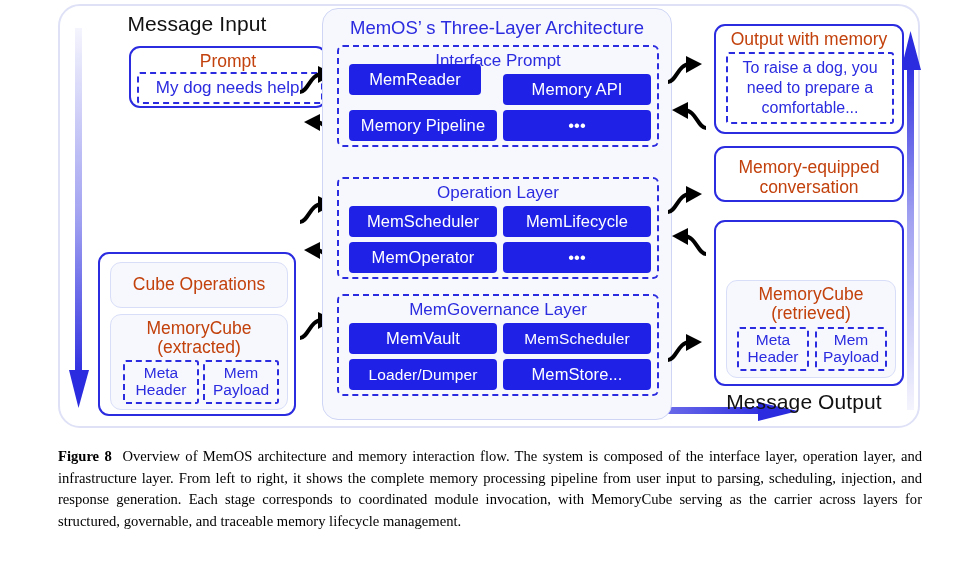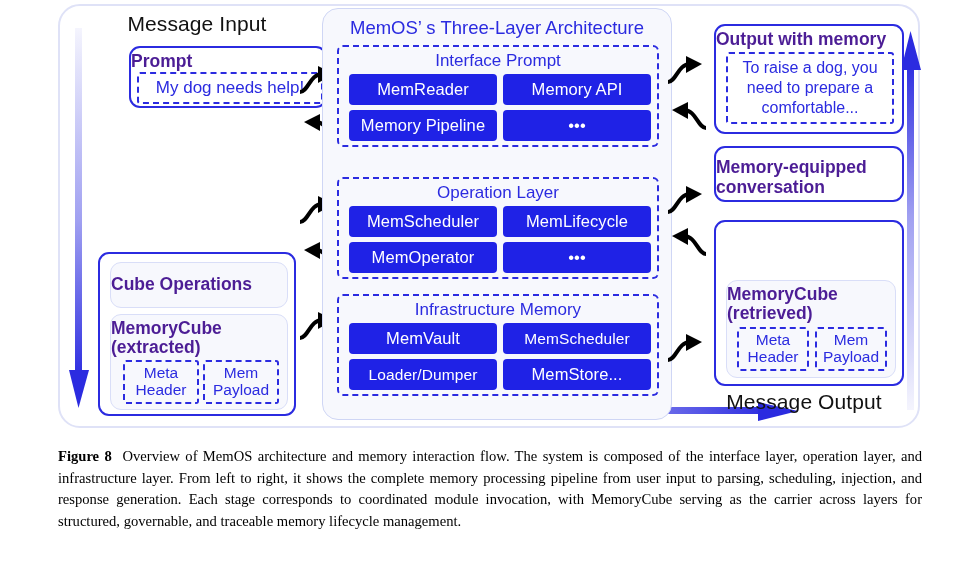--- a/index.html
+++ b/index.html
@@ -66,22 +66,22 @@
   .dbox {           
     position:absolute;
     border:2.4px dashed #2b2be0;
     border-radius:3px;
     background:transparent;
     color:#2b2be0;
     display:flex; align-items:center; justify-content:center;
     text-align:center; line-height:1.08;
   }
   .lbl {            
-    position:absolute; width:100%; 
-    color:#4c1d95; font-size:17.5px; line-height:1.12;font-weight:bold;
+    position:absolute; width:100%; text-align:center;
+    color:#c2410c; font-size:17.5px; line-height:1.12;
   }
 
   
   .layer {
     position:absolute;
     border:2.2px dashed #2b2be0;
     border-radius:6px;
     background:transparent;
   }
   .layer-title {
@@ -197,36 +197,36 @@
 <svg class="conn" style="left:296px; top:308px;" viewBox="0 0 46 40">
   <path d="M4 30 C 12 30, 14 12, 26 12" stroke="#000" stroke-width="4" fill="none"></path>
   <polygon points="22,4 38,12 22,21" fill="#000"></polygon>
 </svg>
 
 <div class="col" id="col-mid">
   <div class="mid-title">MemOS’ s Three-Layer Architecture</div>
 
   <div class="layer" style="left:14px; top:36px; width:322px; height:102px;">
     <div class="layer-title">Interface Prompt</div>
-    <div class="chip" style="left:10px; top:27px; width:148px; height:31px;">MemReader</div>
+    <div class="chip" style="left:10px; top:17px; width:132px; height:31px;">MemReader</div>
     <div class="chip" style="left:164px; top:27px; width:148px; height:31px;">Memory API</div>
     <div class="chip" style="left:10px; top:63px; width:148px; height:31px;">Memory Pipeline</div>
     <div class="chip" style="left:164px; top:63px; width:148px; height:31px;">•••</div>
   </div>
 
   <div class="layer" style="left:14px; top:168px; width:322px; height:102px;">
     <div class="layer-title">Operation Layer</div>
     <div class="chip" style="left:10px; top:27px; width:148px; height:31px;">MemScheduler</div>
     <div class="chip" style="left:10px; top:63px; width:148px; height:31px;">MemOperator</div>
     <div class="chip" style="left:164px; top:27px; width:148px; height:31px;">MemLifecycle</div>
     <div class="chip" style="left:164px; top:63px; width:148px; height:31px;">•••</div>
   </div>
 
   <div class="layer" style="left:14px; top:285px; width:322px; height:102px;">
-    <div class="layer-title">Infrastructure Memory</div>
+    <div class="layer-title">MemGovernance Layer</div>
     <div class="chip" style="left:10px; top:27px; width:148px; height:31px;">MemVault</div>
     <div class="chip small" style="left:164px; top:27px; width:148px; height:31px;">MemScheduler</div>
     <div class="chip small" style="left:10px; top:63px; width:148px; height:31px;">Loader/Dumper</div>
     <div class="chip" style="left:164px; top:63px; width:148px; height:31px;">MemStore...</div>
   </div>
 </div>
 
 <svg class="conn" style="left:664px; top:52px;" viewBox="0 0 46 40">
   <path d="M4 30 C 12 30, 14 12, 26 12" stroke="#000" stroke-width="4" fill="none"></path>
   <polygon points="22,4 38,12 22,21" fill="#000"></polygon>

